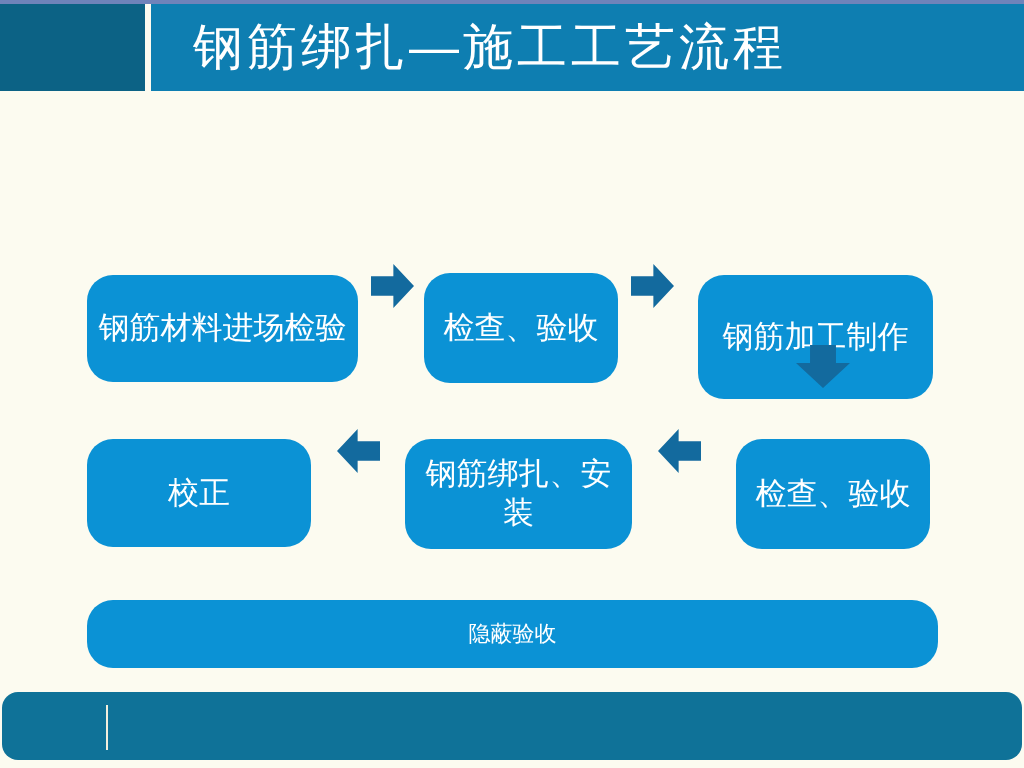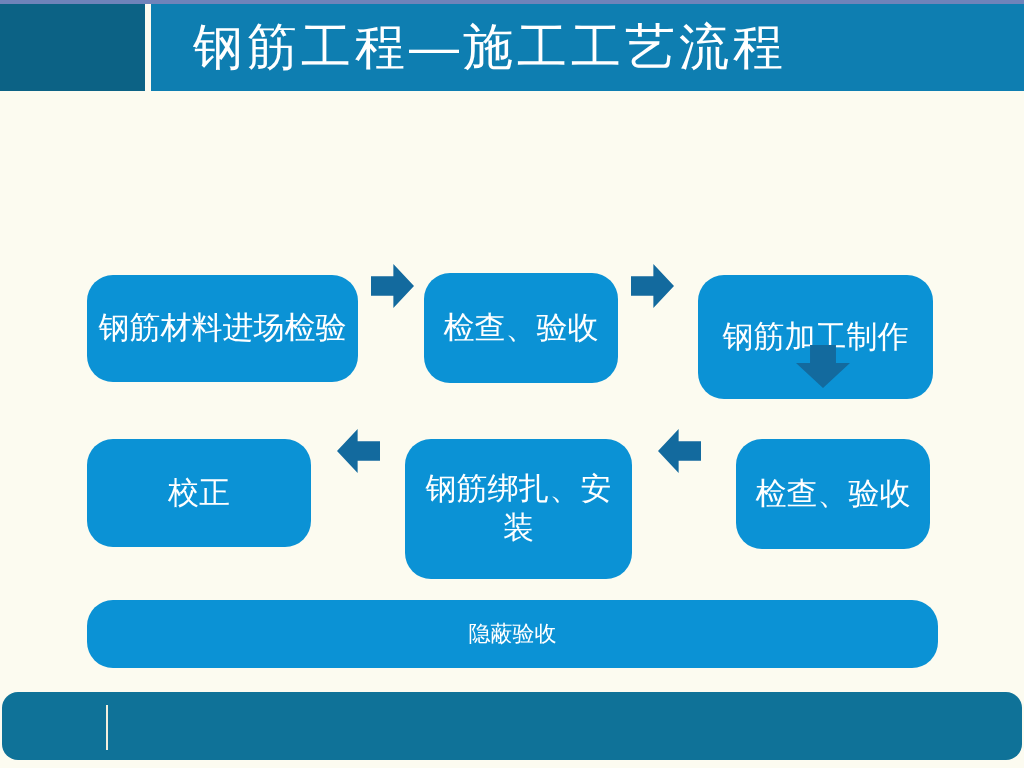--- a/index.html
+++ b/index.html
@@ -91,42 +91,42 @@
   }
 </style>
 </head>
 <body>
 
 <div class="slide">
 
   <div class="top-strip"></div>
   <div class="header-block"></div>
   <div class="header-bar">
-    <span class="slide-title">钢筋工程—施工工艺流程</span>
+    <span class="slide-title">钢筋绑扎—施工工艺流程</span>
   </div>
 
   <div class="node" style="left:87px; top:231px; width:271px; height:107px;">
     <span class="lbl">钢筋材料进场检验</span>
   </div>
   <div class="arrow arrow-right" style="left:371px; top:264px;"></div>
   <div class="node" style="left:424px; top:229px; width:194px; height:110px;">
     <span class="lbl">检查、验收</span>
   </div>
   <div class="arrow arrow-right" style="left:631px; top:264px;"></div>
   <div class="node" style="left:698px; top:231px; width:235px; height:124px;">
     <span class="lbl">钢筋加工制作</span>
   </div>
 
   <div class="arrow arrow-down" style="left:796px; top:345px;"></div>
 
   <div class="node" style="left:736px; top:395px; width:194px; height:110px;">
     <span class="lbl">检查、验收</span>
   </div>
   <div class="arrow arrow-left" style="left:658px; top:429px;"></div>
-  <div class="node" style="left:405px; top:395px; width:227px; height:140px;">
+  <div class="node" style="left:405px; top:395px; width:227px; height:110px;">
     <span class="lbl wrap">钢筋绑扎、安装</span>
   </div>
   <div class="arrow arrow-left" style="left:337px; top:429px;"></div>
   <div class="node" style="left:87px; top:395px; width:224px; height:108px;">
     <span class="lbl">校正</span>
   </div>
 
   <div class="node banner" style="left:87px; top:556px; width:851px; height:68px;">
     <span class="lbl">隐蔽验收</span>
   </div>

